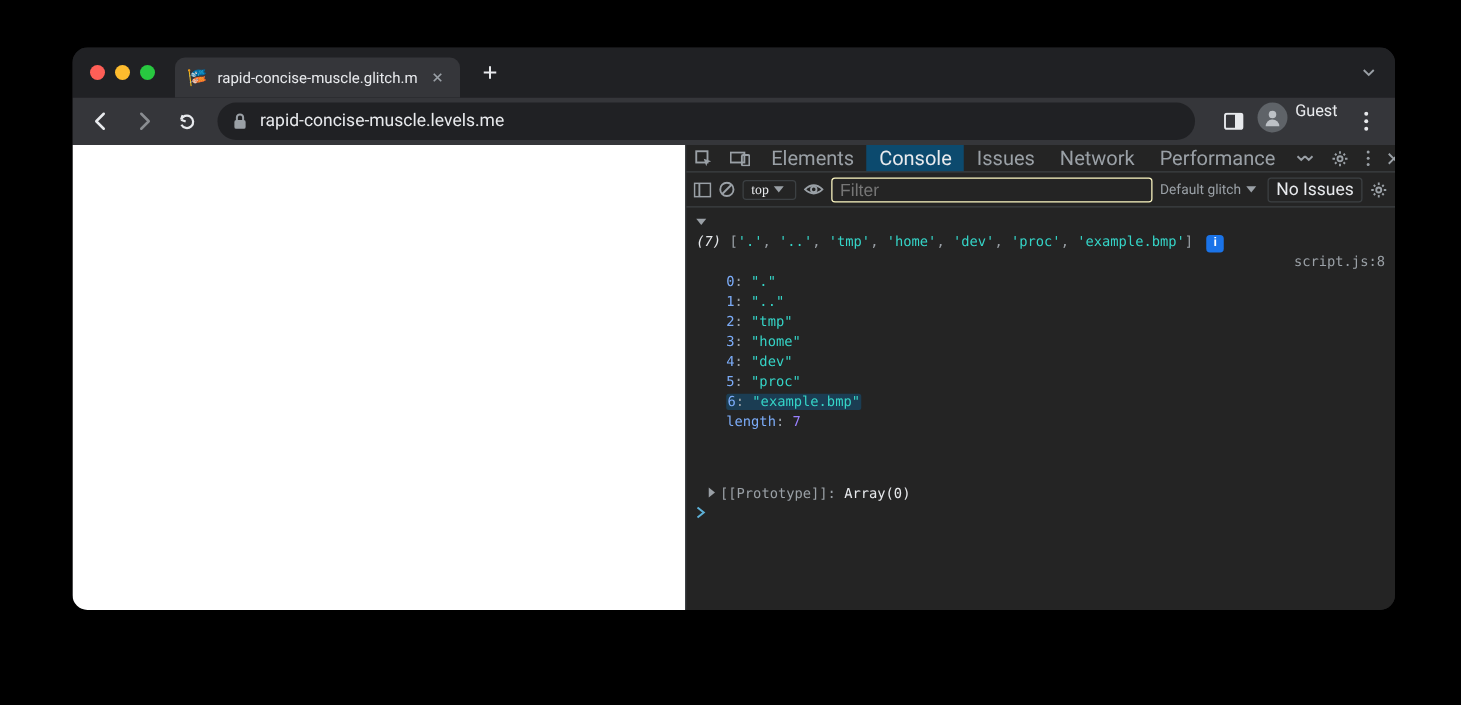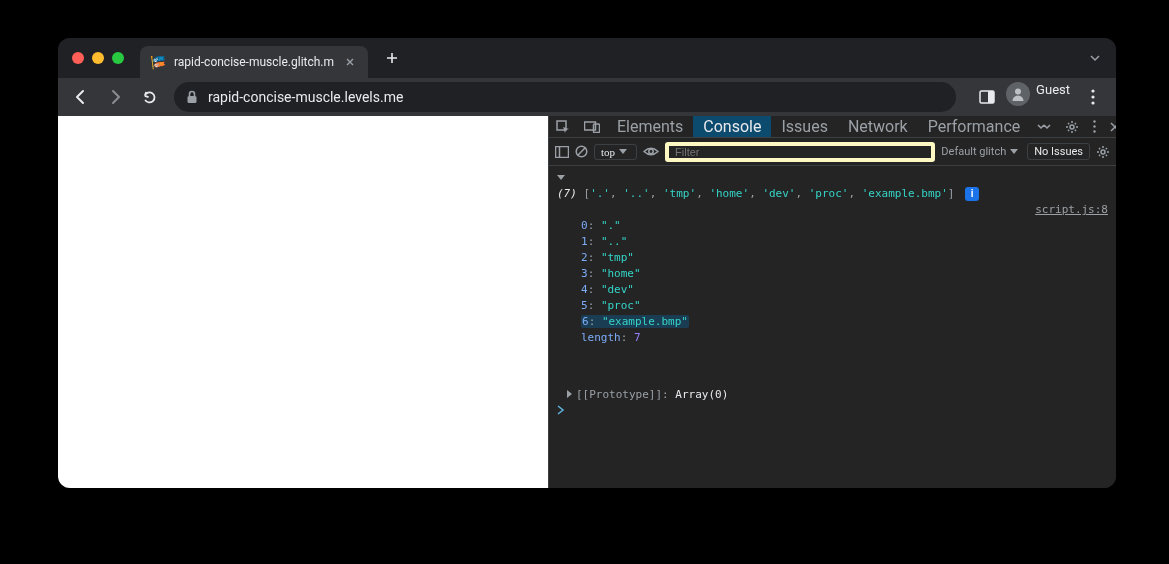--- a/index.html
+++ b/index.html
@@ -141,45 +141,45 @@
     color:#9aa0a6;
   }
   .dt-toolbar .ctx {
     display:flex;align-items:center;gap:4px;
     border:1px solid #3c4043;border-radius:3px;
     padding:1px 6px;color:#e8eaed;font-size:11px;font-family:Liberation Serif, serif;
   }
   .dt-toolbar .filter {
     flex:1;
     background:transparent;
-    border:4px solid #fef9c3;
+    border:1px solid #fef9c3;
     border-radius:3px;
     color:#e8eaed;
     padding:2px 6px;
-    font-size:11px;
+    font-size:14px;
     height:20px;
     outline:none;
   }
   .dt-toolbar .levels { display:flex;align-items:center;gap:4px;font-size:11px;white-space:nowrap;}
   .dt-toolbar .issues {
-    border:1px solid #3c4043;border-radius:3px;padding:1px 6px;font-size:11px;color:#e8eaed;white-space:nowrap;
+    border:1px solid #3c4043;border-radius:3px;padding:1px 6px;font-size:14px;color:#e8eaed;white-space:nowrap;
   }
   .console-body {
     flex:1;
     font-family: Menlo, Consolas, monospace;
     font-size:11px;
     line-height:16px;
     padding:4px 0 0 0;
     overflow:auto;
     color:#e8eaed;
   }
   .row { display:flex; padding:0 8px;flex-direction:column; }
   .row .gutter { width:14px; flex:none; color:#9aa0a6; }
   .row .msg { flex:1; min-width:0; white-space:pre; }
-  .row .src { color:#9aa0a6; text-decoration:underline; margin-left:auto; padding-left:10px; white-space:nowrap;}
+  .row .src { color:#9aa0a6; margin-left:auto; padding-left:10px; white-space:nowrap;}
   .num { color:#9980ff; }
   .str { color:#35d4c7; }
   .key { color:#7cacf8; }
   .dim { color:#9aa0a6; }
   .hl { background:#0e639c66; border-radius:2px; padding:0 1px;}
   .info-badge {
     display:inline-flex;width:14px;height:14px;background:#1a73e8;color:#fff;border-radius:3px;
     align-items:center;justify-content:center;font-size:10px;font-weight:bold;margin-left:4px;
     font-family:-apple-system,sans-serif;
   }

